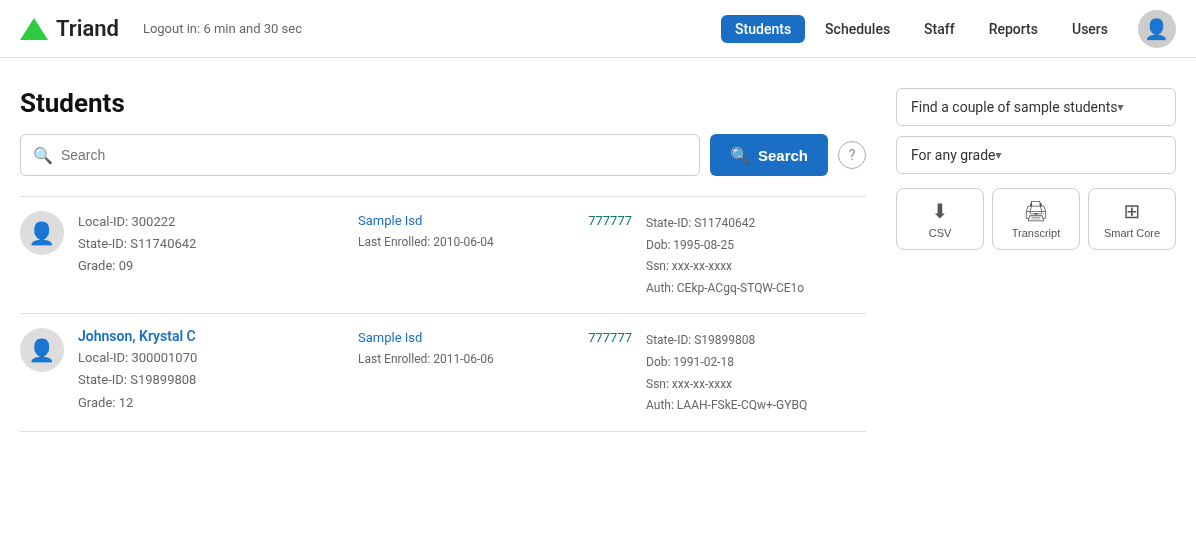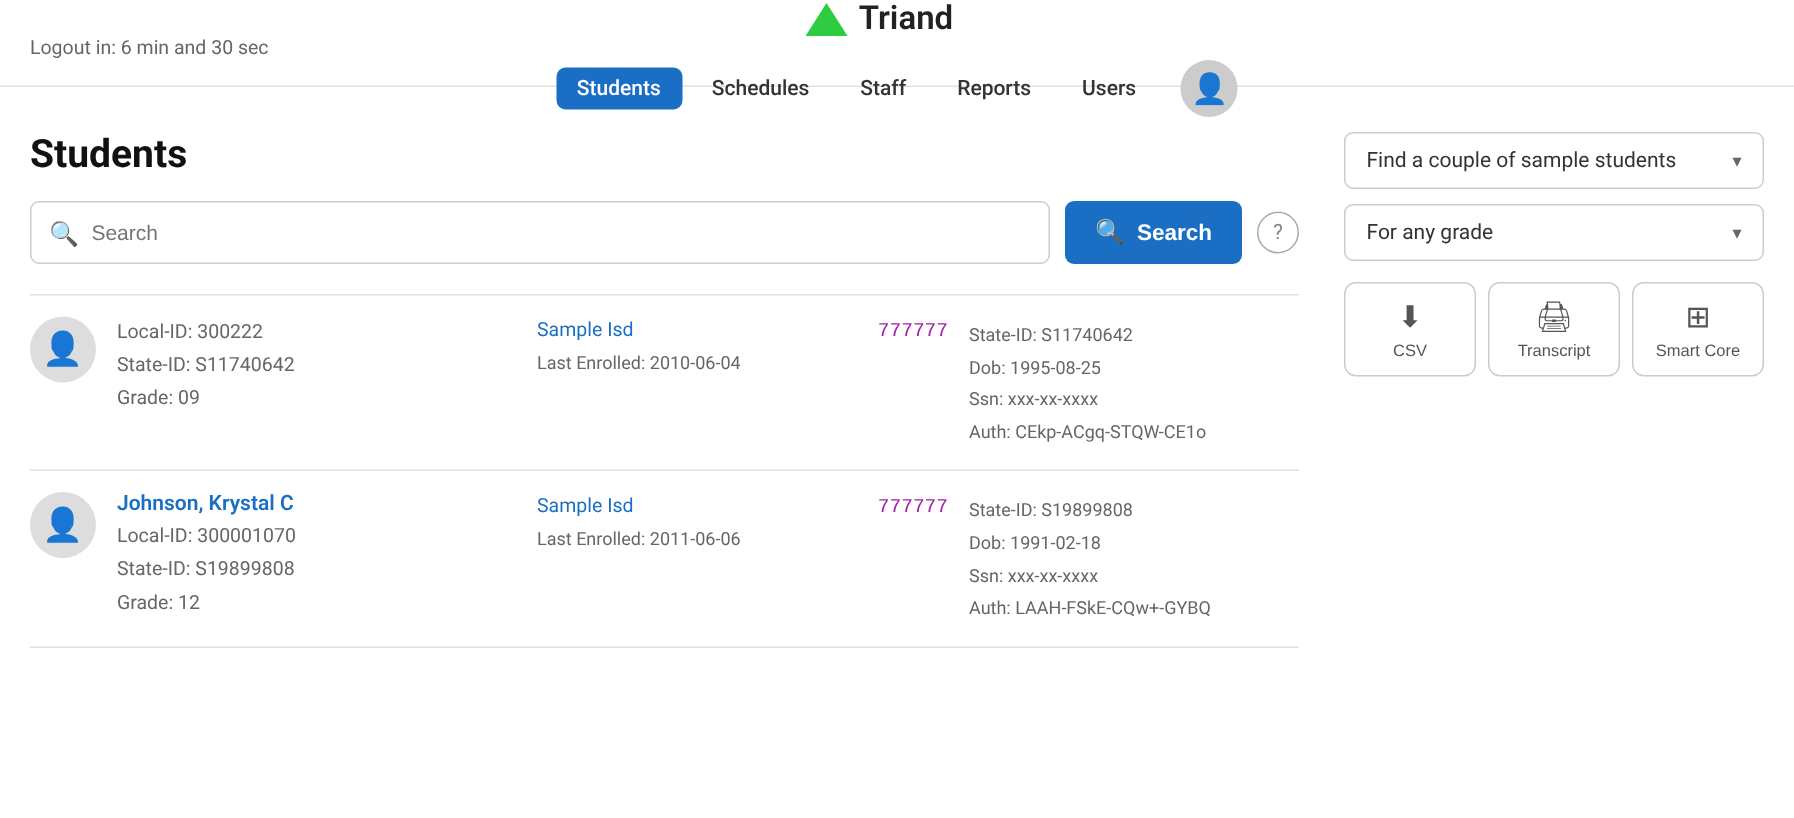--- a/index.html
+++ b/index.html
@@ -6,21 +6,20 @@
     body { font-family: -apple-system, BlinkMacSystemFont, 'Segoe UI', Roboto, sans-serif; background: #fff; color: #333; font-size: 14px; }
 
     
     .header {
       display: flex;
       align-items: center;
       padding: 0 20px;
       height: 58px;
       border-bottom: 1px solid #e0e0e0;
       background: #fff;
-      flex-direction: column;
     }
     .logo-area {
       display: flex;
       align-items: center;
       gap: 8px;
       margin-right: 24px;
     }
     .logo-triangle {
       width: 0;
       height: 0;
@@ -197,43 +196,42 @@
       padding-top: 2px;
     }
     .student-district .district-enrolled {
       font-size: 12px;
       color: #666;
       margin-top: 7px;
     }
     .student-id-num {
       flex: 0 0 80px;
       font-size: 13px;
-      color: #a21caf;
+      color: #0f766e;
       padding-top: 2px;
       text-align: right;
-      font-family: Liberation Mono, monospace;
     }
     .student-details {
       flex: 0 0 220px;
       font-size: 12px;
       color: #666;
       line-height: 1.8;
       padding-top: 2px;
     }
 
     
     .right-panel {
       width: 280px;
       flex-shrink: 0;
       padding-top: 0;
     }
     .filter-dropdown {
       display: flex;
       align-items: center;
-      justify-content: space-between;
+      justify-content: flex-start;
       border: 1px solid #ccc;
       border-radius: 6px;
       padding: 10px 14px;
       margin-bottom: 10px;
       cursor: pointer;
       background: #fff;
       font-size: 14px;
       color: #333;
     }
     .filter-dropdown .chevron {

